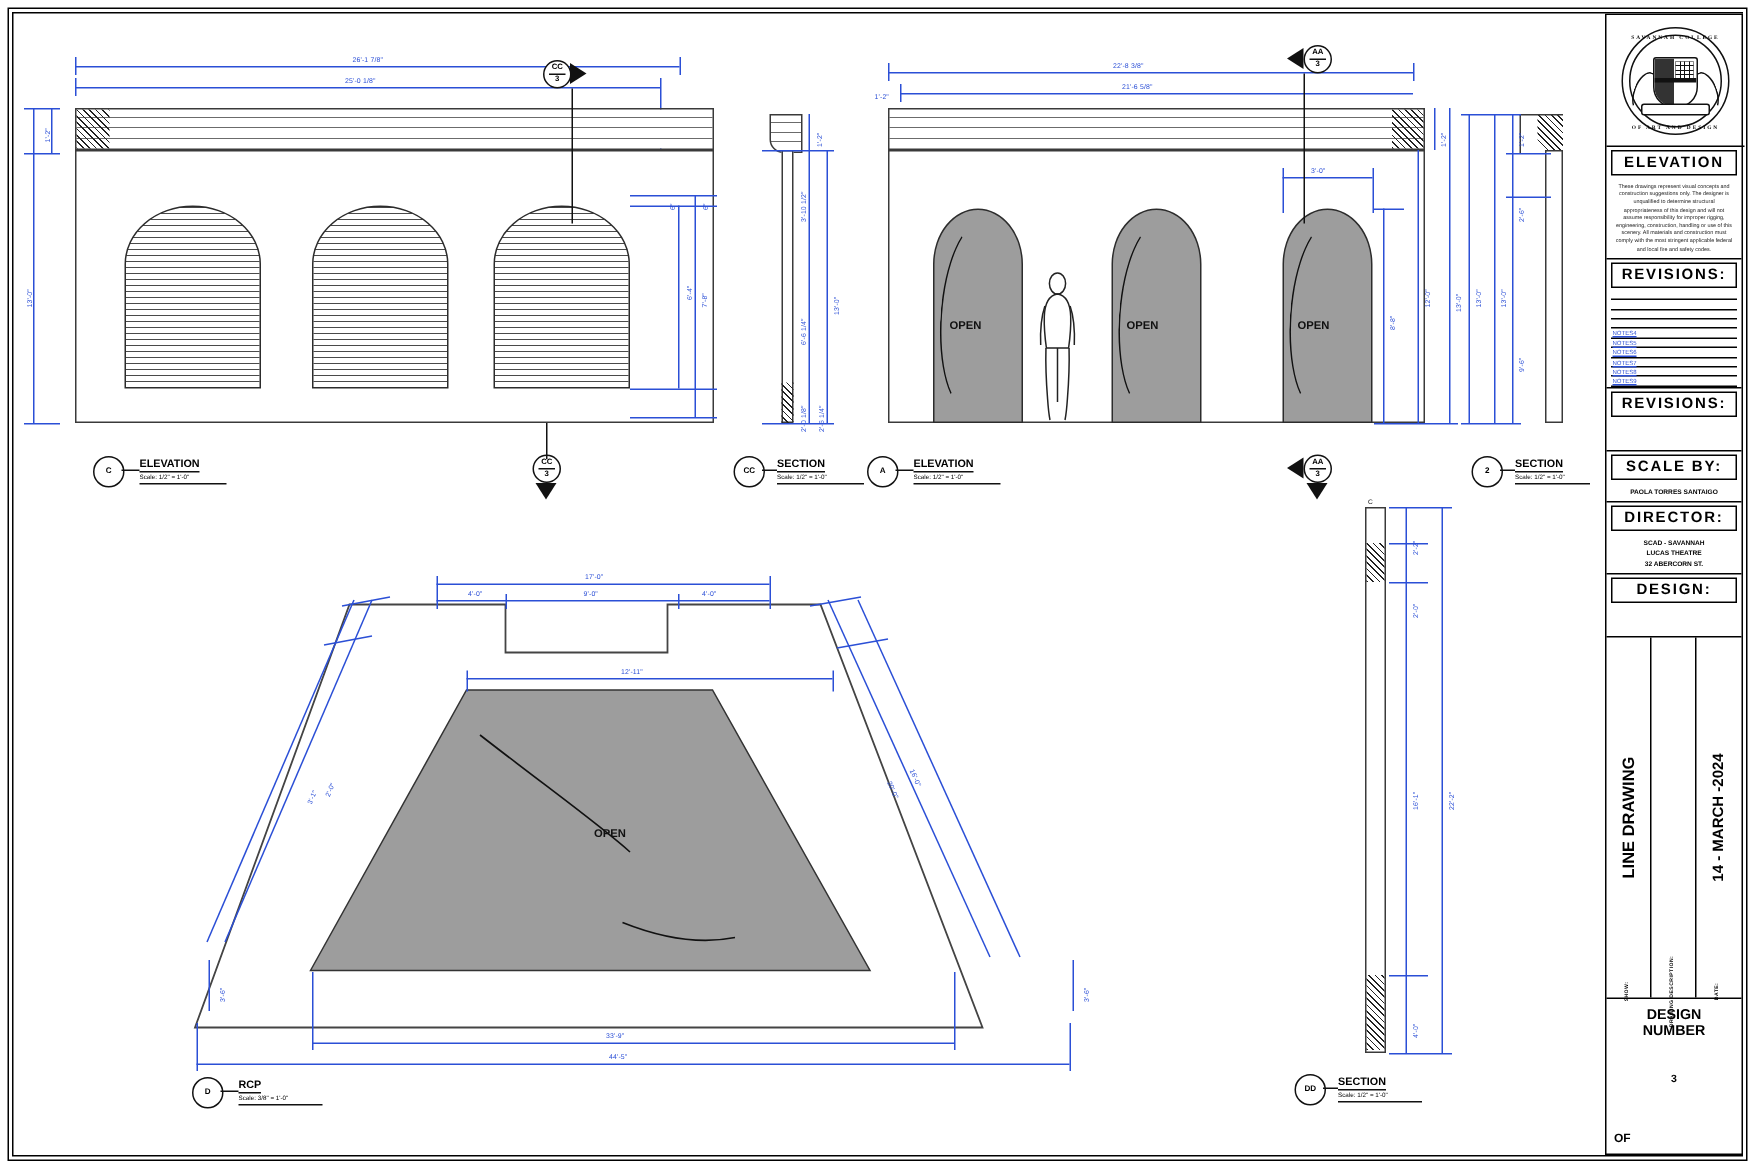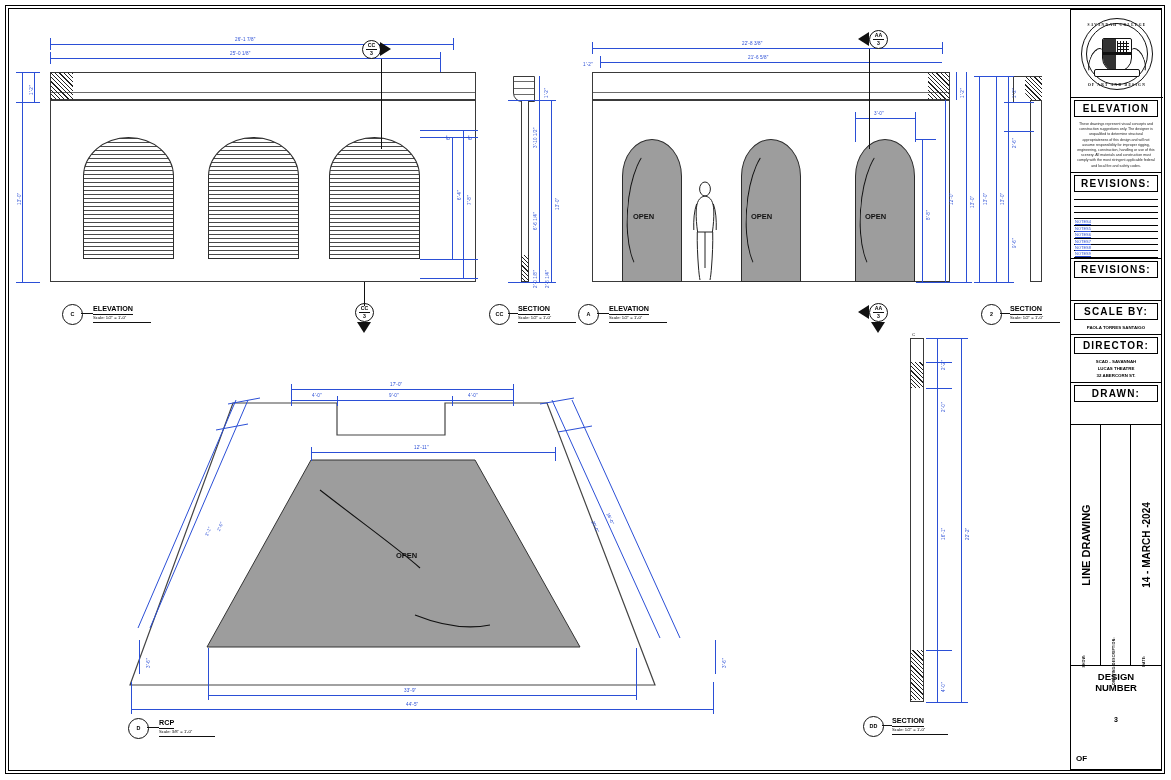--- a/index.html
+++ b/index.html
@@ -452,21 +452,21 @@
     </div>
 
     <div class="tb-cell">
       <div class="tb-hdr">DIRECTOR:</div>
       <div class="tb-val" style="white-space:pre-line;">SCAD - SAVANNAH
 LUCAS THEATRE
 32 ABERCORN ST.</div>
     </div>
 
     <div class="tb-cell">
-      <div class="tb-hdr">DRAWN:</div>
+      <div class="tb-hdr">DESIGN:</div>
       <div class="tb-val" style="min-height:14px;"></div>
     </div>
 
     <div class="vstrip">
       <div class="vcol" style="width:30px;">
         <div class="vtxt">LINE DRAWING</div>
         <div class="vtxt sm bot">SHOW:</div>
       </div>
       <div class="vcol" style="width:30px;">
         <div class="vtxt"></div>

